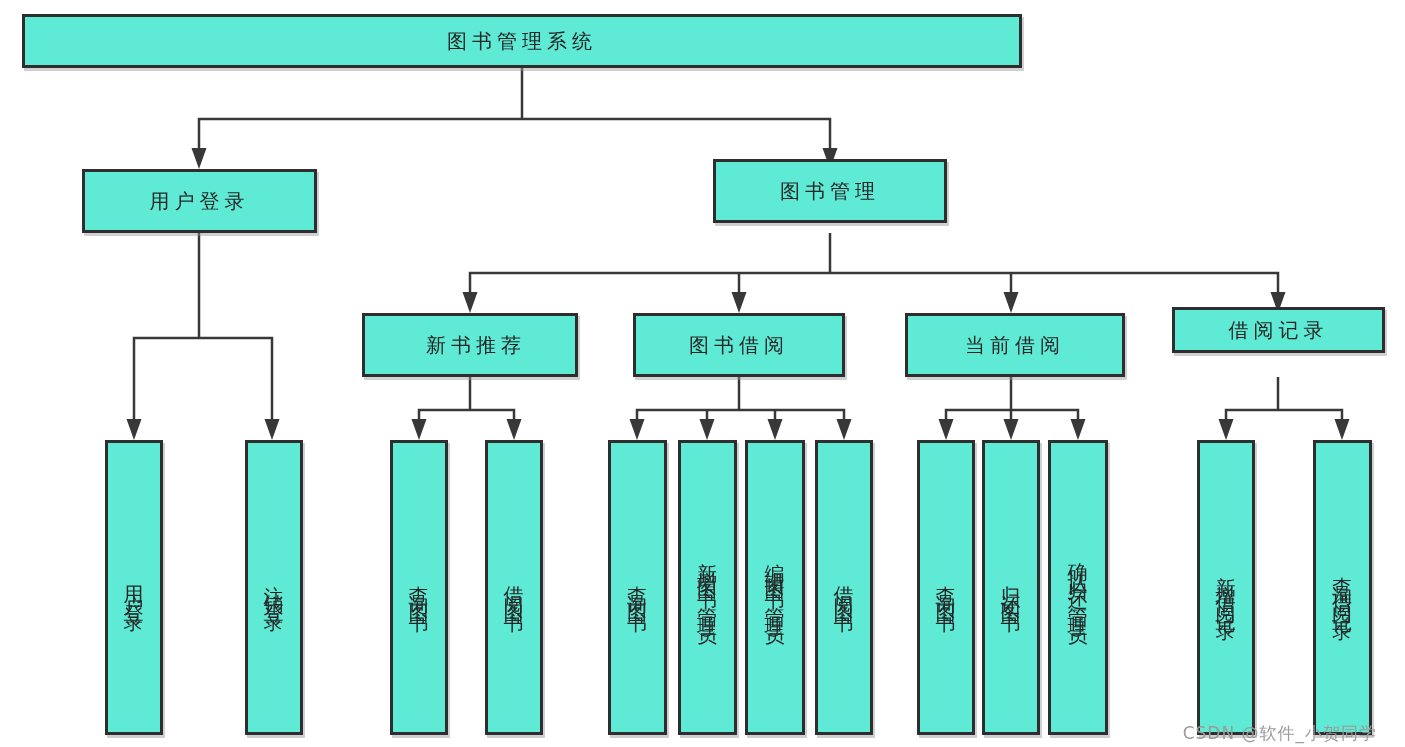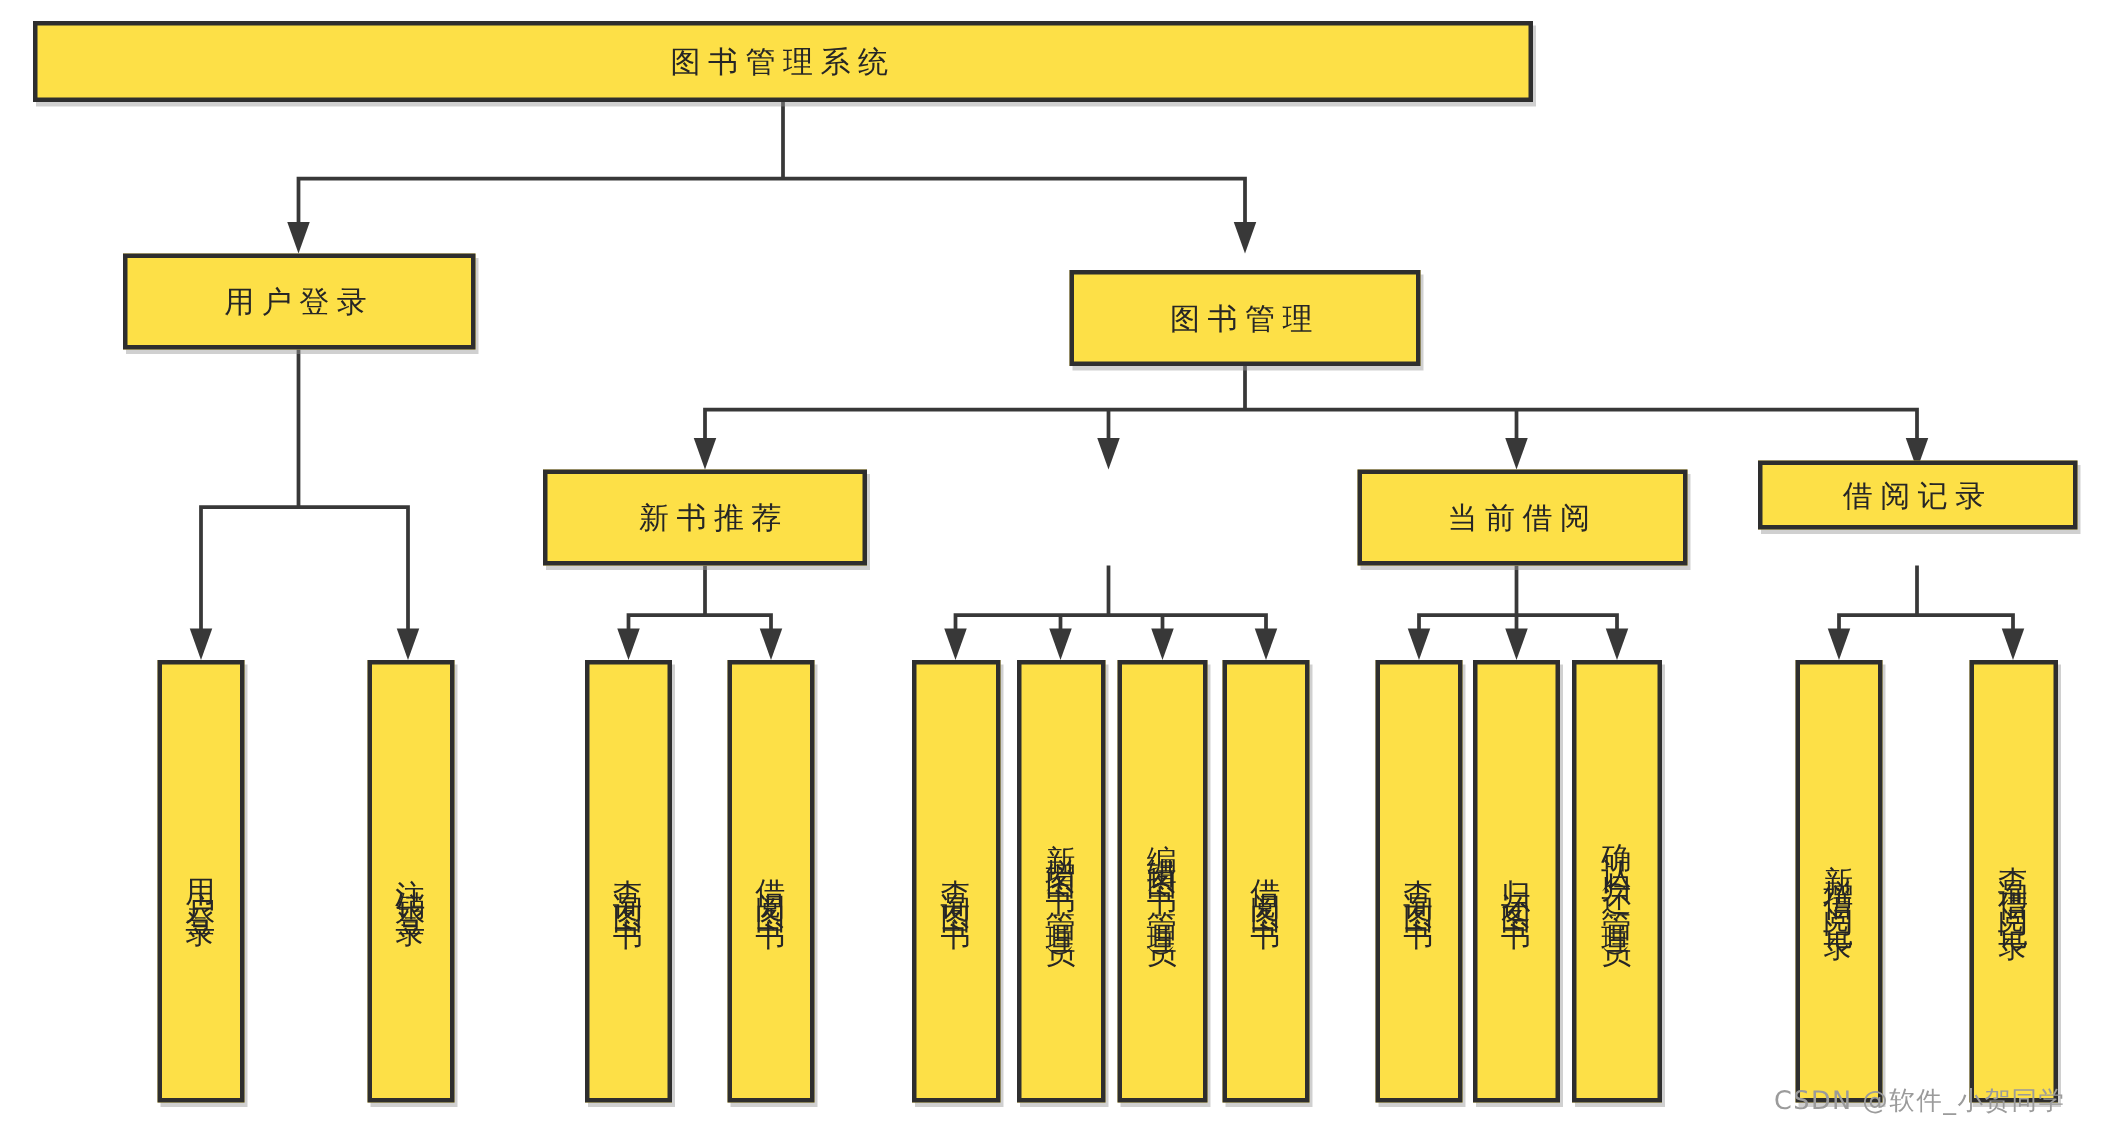--- a/index.html
+++ b/index.html
@@ -6,21 +6,21 @@
   .canvas{
     position:relative;
     width:1405px;height:747px;
     background:#ffffff;
     font-family:"DejaVu Sans","Liberation Sans",sans-serif;
     overflow:hidden;
   }
   .wires{position:absolute;left:0;top:0;width:1405px;height:747px;}
   .node{
     position:absolute;box-sizing:border-box;
-    border:3px solid #2e2e2e;background:#fde047;
+    border:3px solid #2e2e2e;background:#5eead4;
     display:flex;align-items:center;justify-content:center;
     color:#262626;font-size:20px;letter-spacing:5px;
     box-shadow:2px 3px 0 rgba(150,150,150,0.45);
     white-space:nowrap;
   }
   .node span{display:block;}
   .vnode{
     writing-mode:vertical-rl;
     text-orientation:mixed;
     letter-spacing:9px;
@@ -96,26 +96,29 @@
     </g>
   </svg>
 
   <div class="node" style="left:22px;top:14px;width:1000px;height:54px;">
     <span>图书管理系统</span>
   </div>
 
   <div class="node" style="left:82px;top:169px;width:235px;height:64px;">
     <span>用户登录</span>
   </div>
-  <div class="node" style="left:713px;top:180px;width:234px;height:64px;">
+  <div class="node" style="left:713px;top:159px;width:234px;height:64px;">
     <span>图书管理</span>
   </div>
 
   <div class="node" style="left:362px;top:313px;width:216px;height:64px;padding-left:12px;">
     <span>新书推荐</span>
+  </div>
+  <div class="node" style="left:633px;top:313px;width:212px;height:64px;">
+    <span>图书借阅</span>
   </div>
   <div class="node" style="left:905px;top:313px;width:220px;height:64px;">
     <span>当前借阅</span>
   </div>
   <div class="node" style="left:1172px;top:307px;width:213px;height:46px;">
     <span>借阅记录</span>
   </div>
 
   <div class="node vnode" style="left:105px;top:440px;width:58px;height:295px;">
     <span>用户登录</span>

